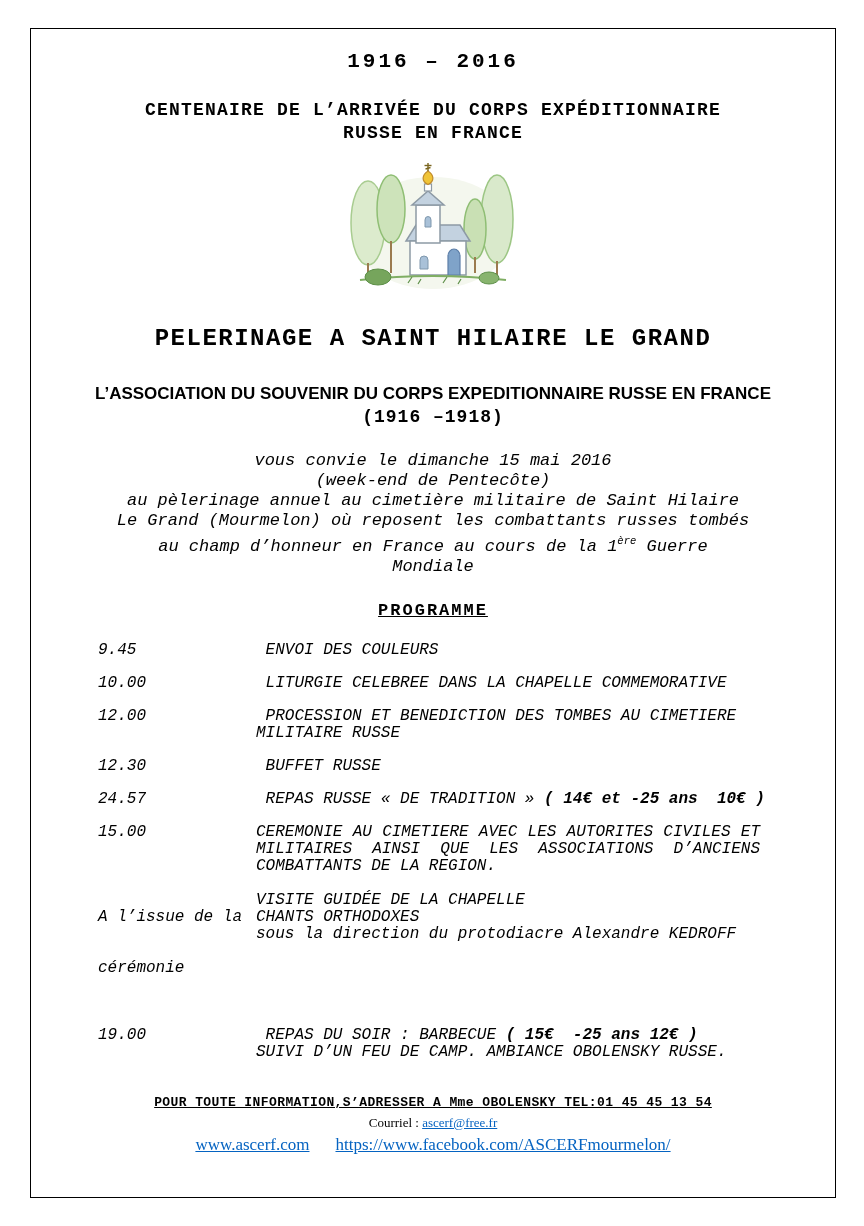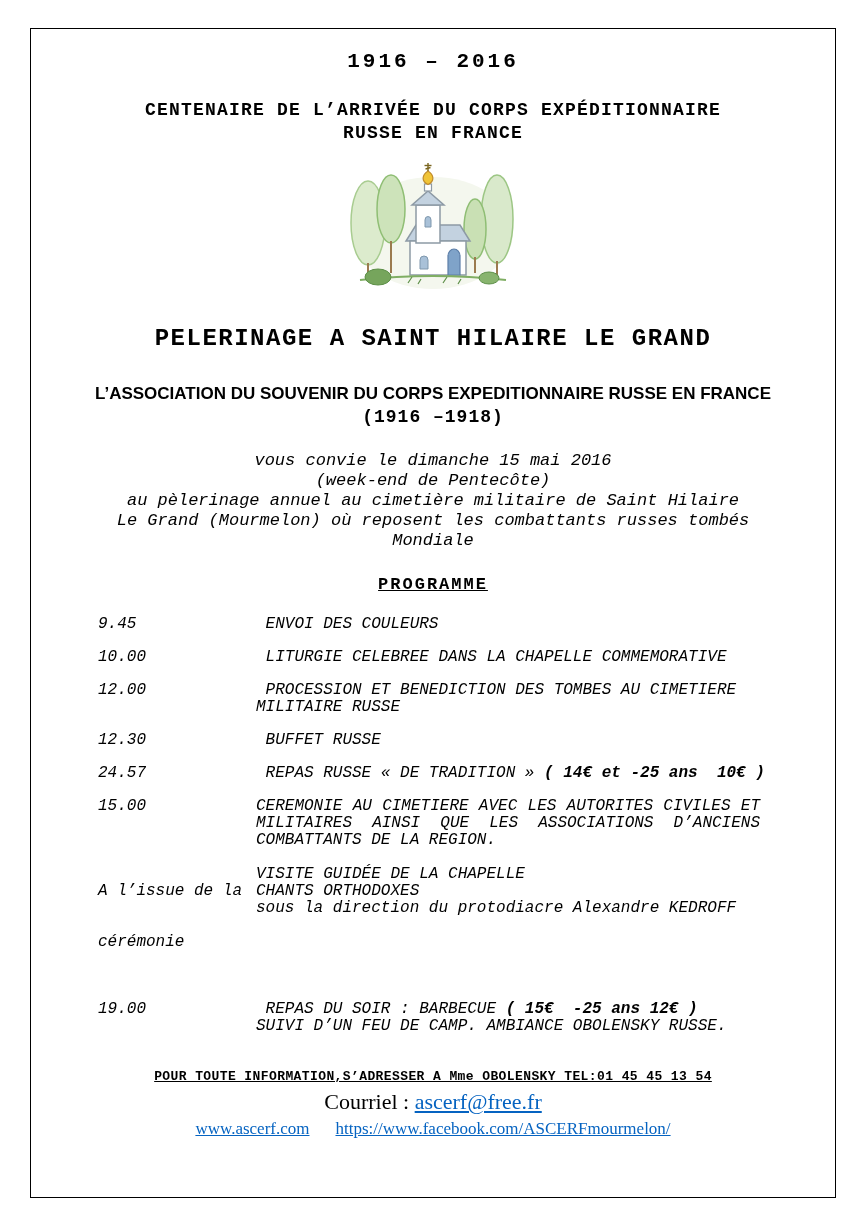--- a/index.html
+++ b/index.html
@@ -102,21 +102,21 @@
   .footer-info {
     font-family: "Liberation Mono", monospace;
     font-weight: bold;
     font-size: 13px;
     text-decoration: underline;
     letter-spacing: 0.4px;
   }
   .footer-courriel {
     margin-top: 5px;
     font-family: "Liberation Serif", serif;
-    font-size: 22px;
+    font-size: 13px;
   }
   .footer-links {
     margin-top: 4px;
     font-family: "Liberation Serif", serif;
     font-size: 17px;
   }
   a.link {
     color: #0563C1;
     text-decoration: underline;
     cursor: pointer;
@@ -179,20 +179,21 @@
   <div class="assoc">
     <div class="assoc-1">L’ASSOCIATION DU SOUVENIR DU CORPS EXPEDITIONNAIRE RUSSE EN FRANCE</div>
     <div class="assoc-2">(1916 –1918)</div>
   </div>
 
   <div class="invite">
     <div>vous convie le dimanche 15 mai 2016</div>
     <div>(week-end de Pentecôte)</div>
     <div>au pèlerinage annuel au cimetière militaire de Saint Hilaire</div>
     <div>Le Grand (Mourmelon) où reposent les combattants russes tombés</div>
+    <div><span>au champ d’honneur en France au cours de la 1</span><sup>ère</sup><span> Guerre</span></div>
     <div>Mondiale</div>
   </div>
 
   <div class="prog-head"><span>PROGRAMME</span></div>
 
   <div class="programme">
 
     <div class="prog-row">
       <div class="prog-time">9.45</div>
       <div class="prog-text">

